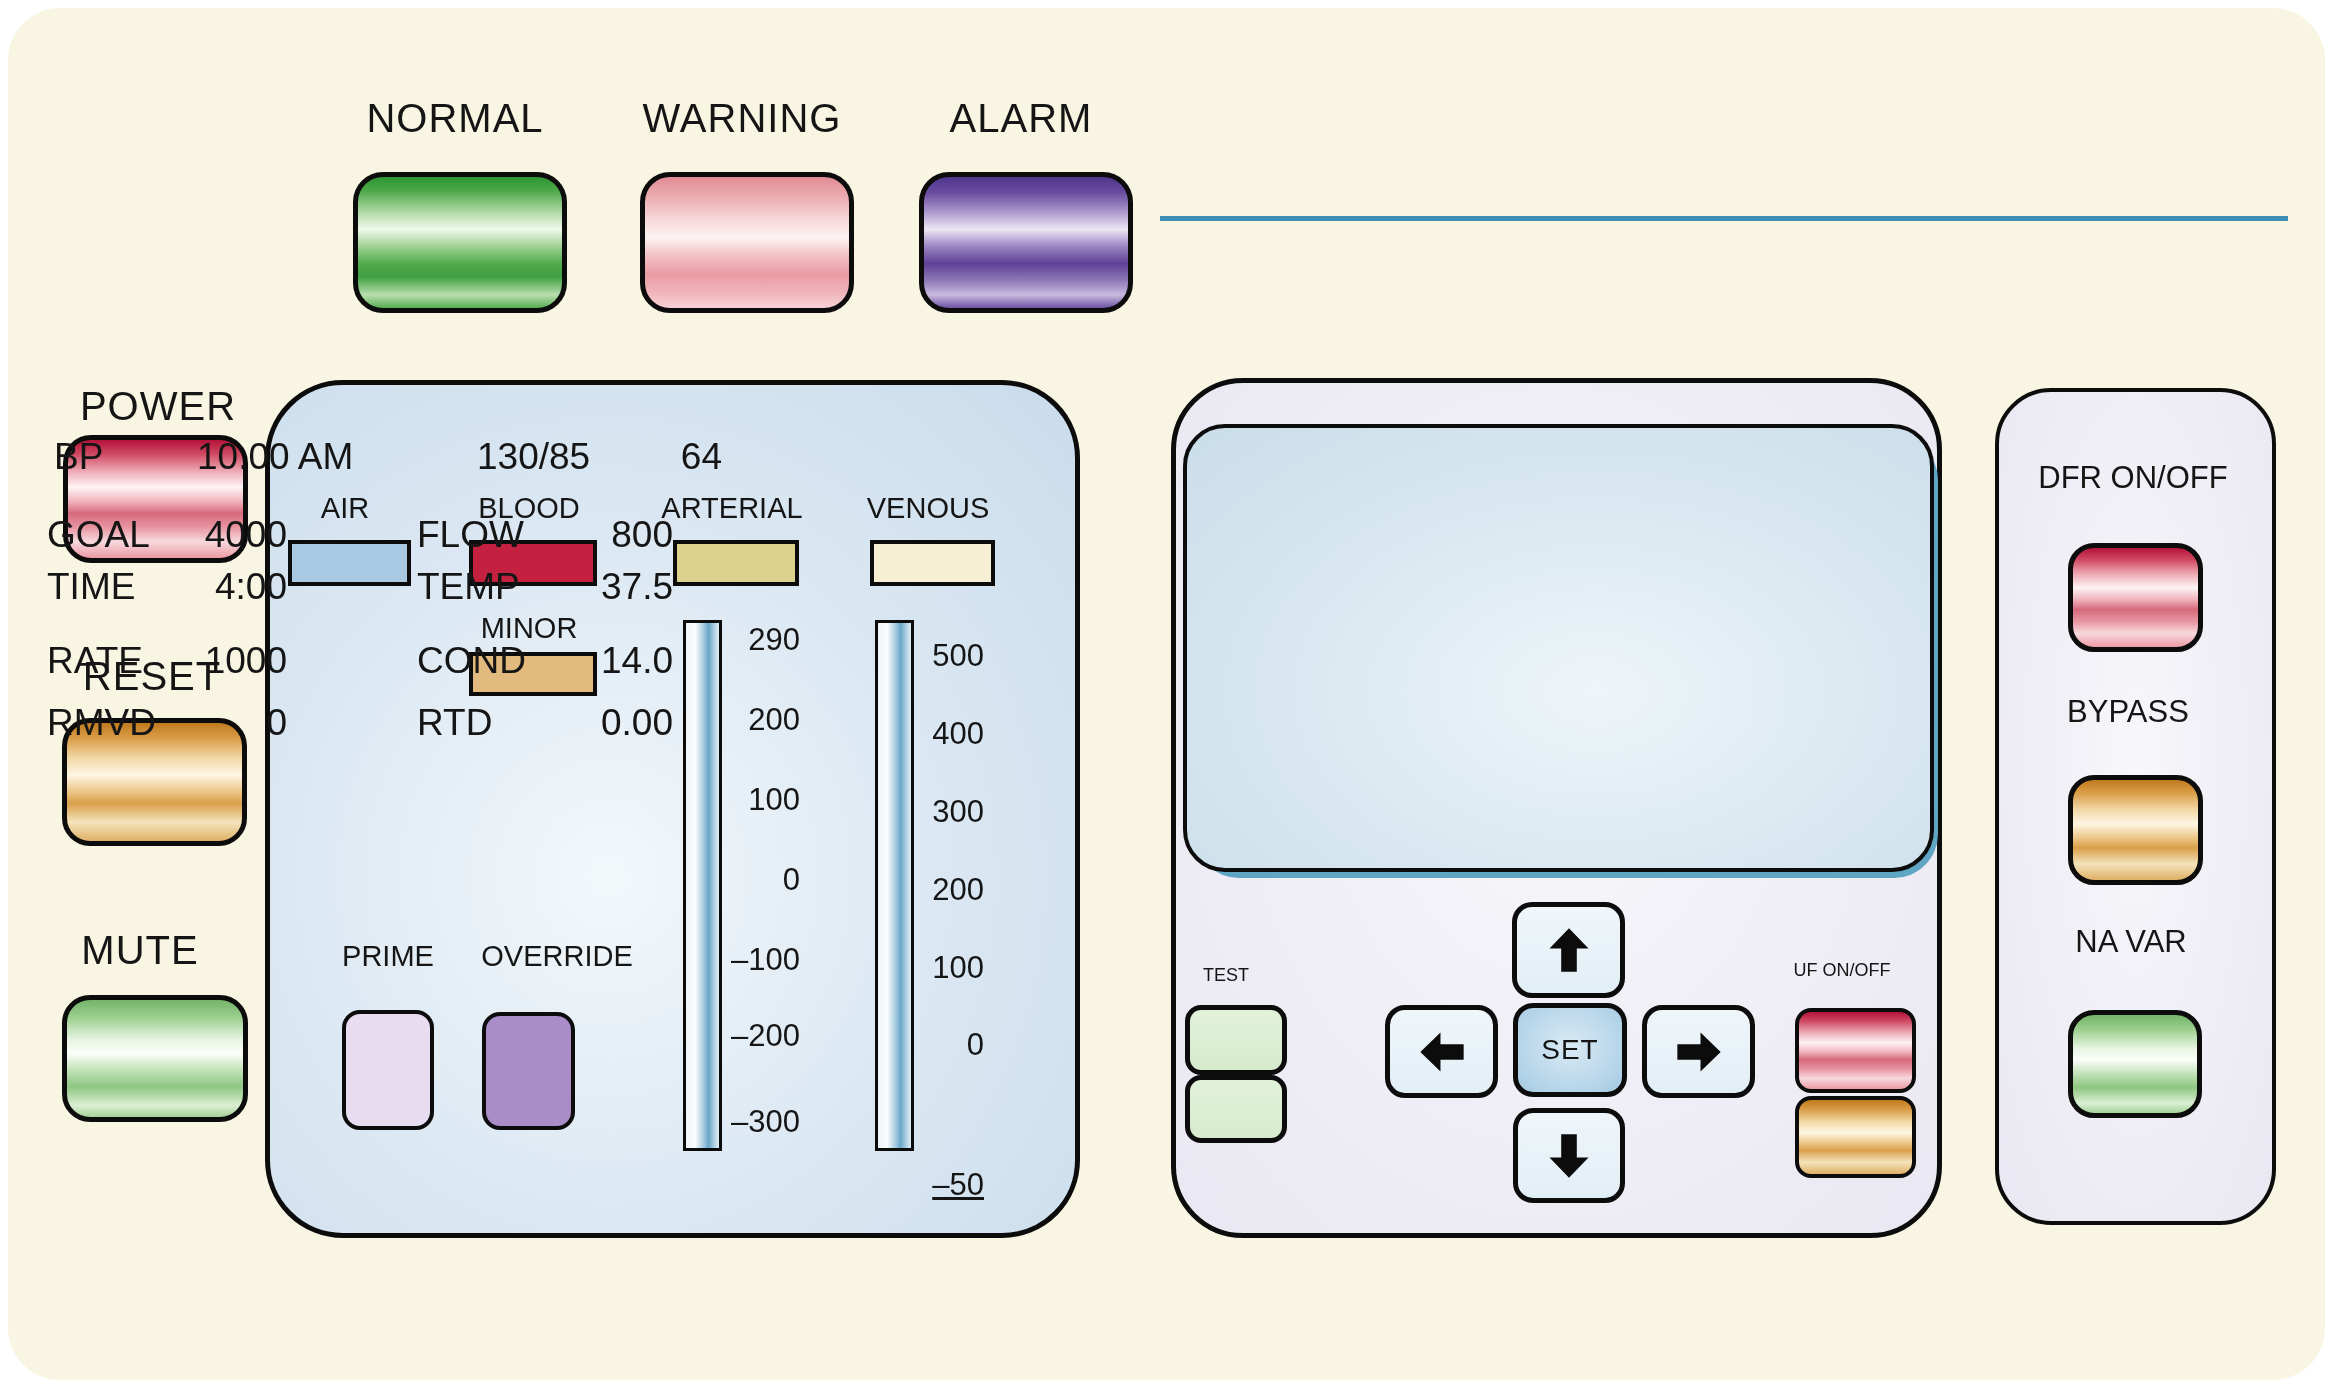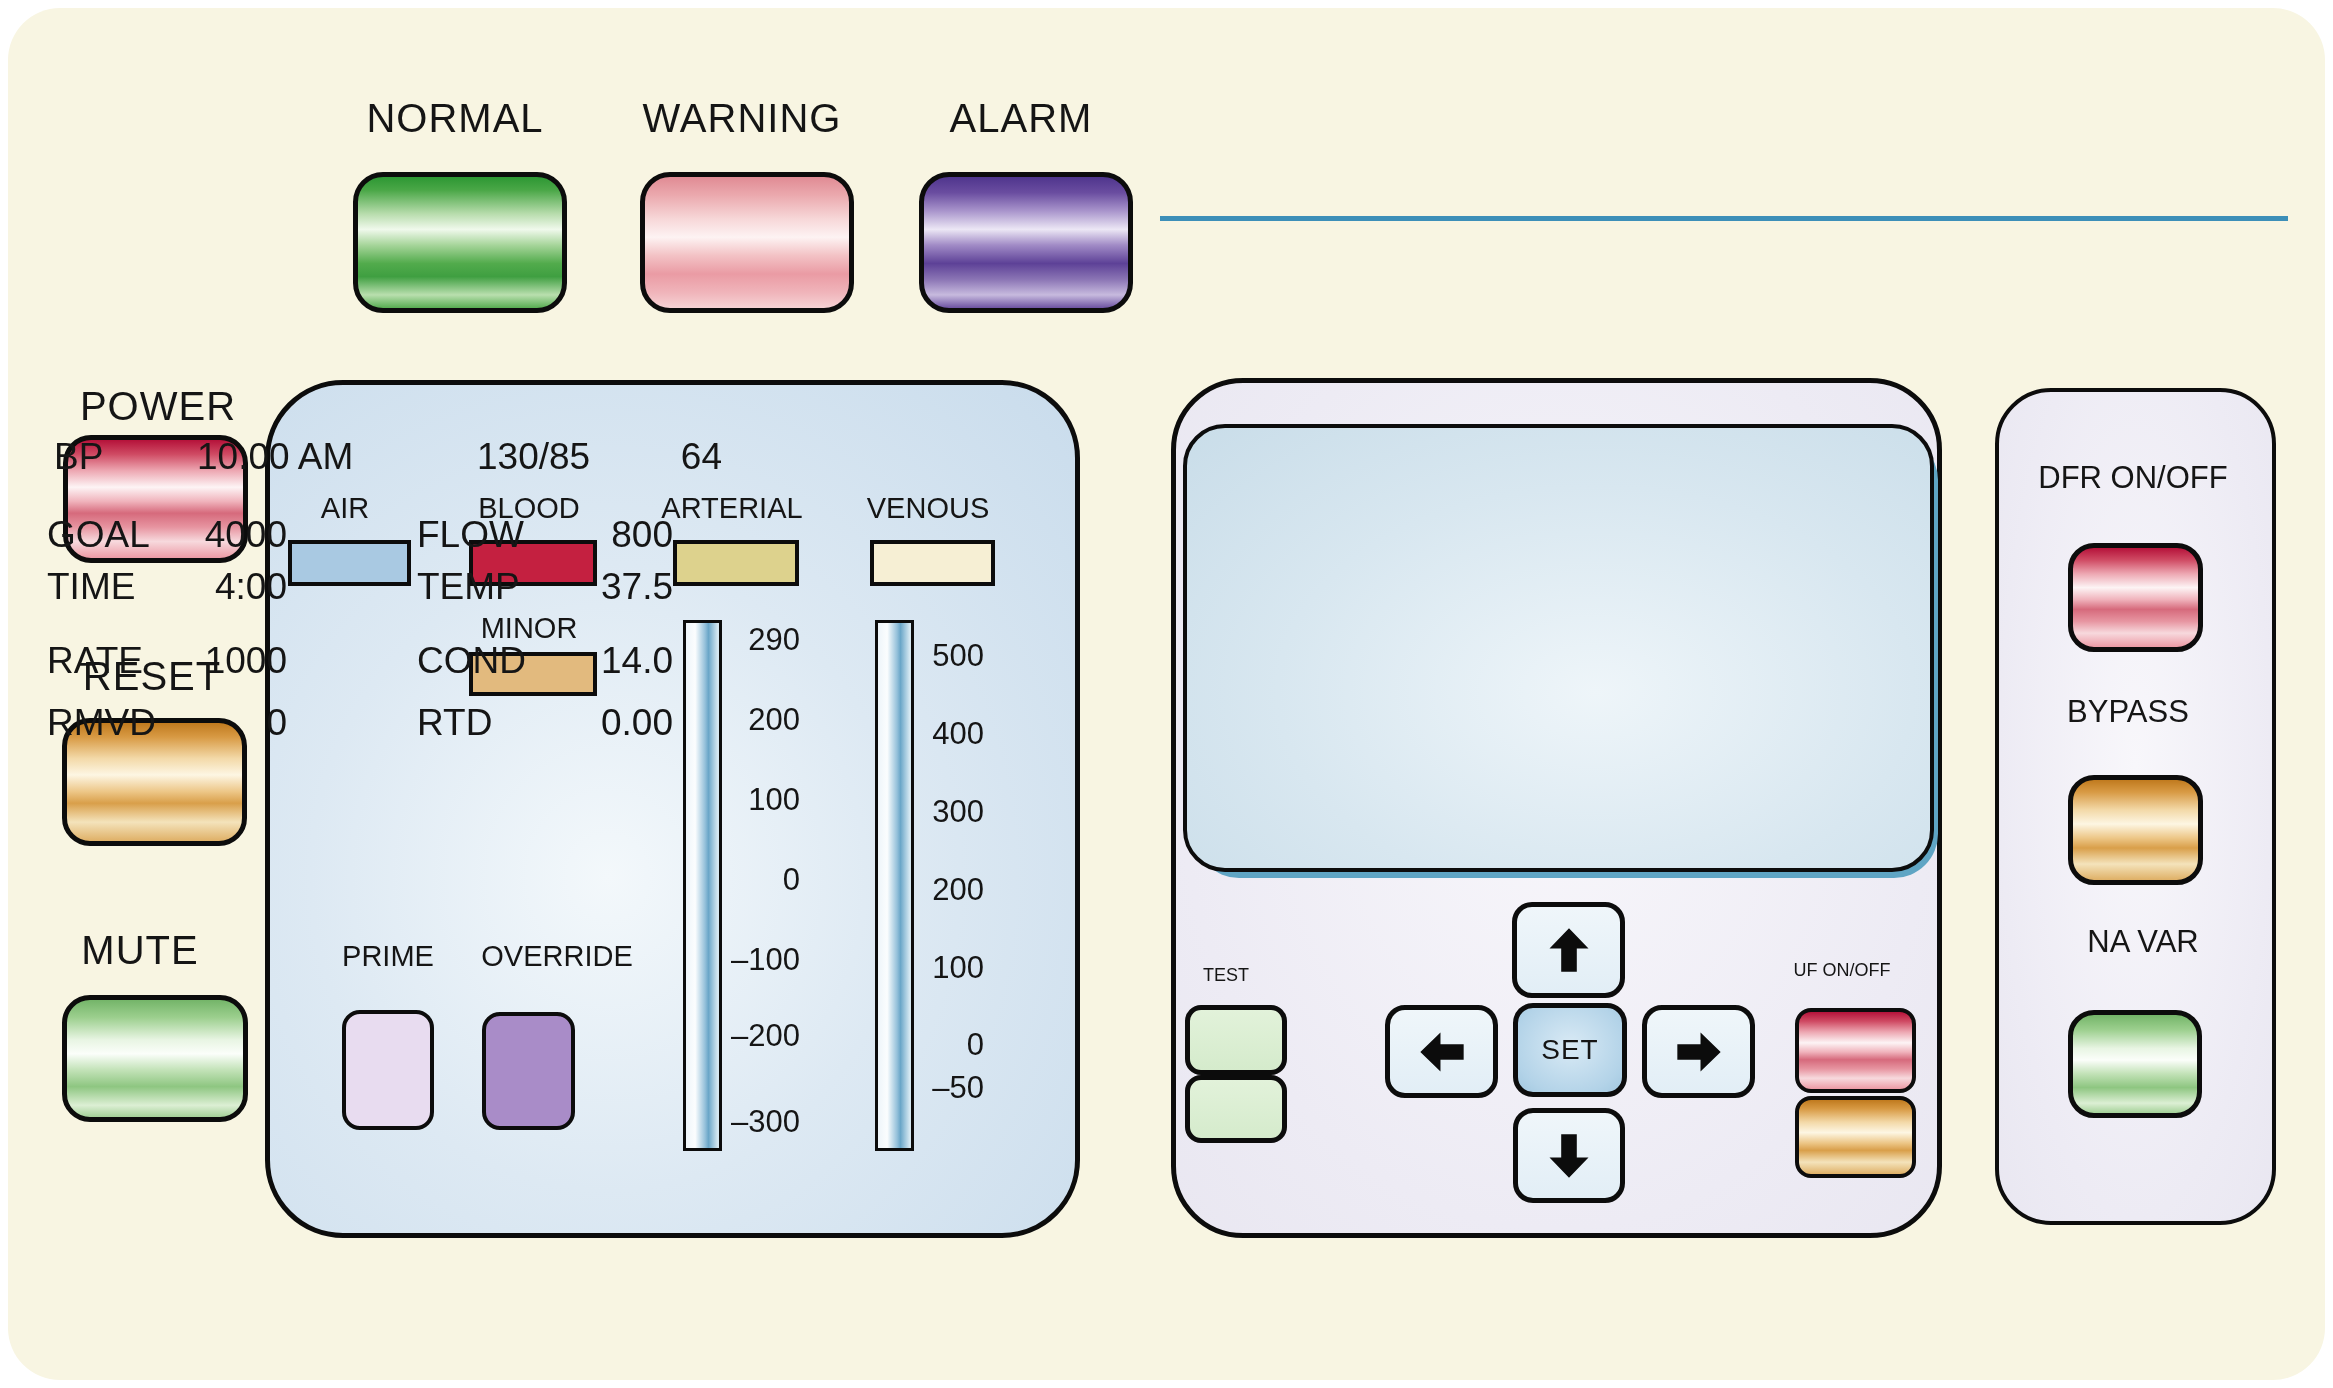--- a/index.html
+++ b/index.html
@@ -90,21 +90,21 @@
   <div class="tick" style="left:690px;top:942px;">–100</div>
   <div class="tick" style="left:690px;top:1018px;">–200</div>
   <div class="tick" style="left:690px;top:1104px;">–300</div>
 
   <div class="tick" style="left:874px;top:638px;">500</div>
   <div class="tick" style="left:874px;top:716px;">400</div>
   <div class="tick" style="left:874px;top:794px;">300</div>
   <div class="tick" style="left:874px;top:872px;">200</div>
   <div class="tick" style="left:874px;top:950px;">100</div>
   <div class="tick" style="left:874px;top:1027px;">0</div>
-  <div class="tick" style="left:874px;top:1070px;">–50</div>
+  <div class="tick" style="left:874px;top:1167px;text-decoration:underline;">–50</div>
 
   <div class="lbl fs29 center" style="left:388px;top:940px;">PRIME</div>
   <div class="lbl fs29 center" style="left:557px;top:940px;">OVERRIDE</div>
   <div class="flat" style="left:342px;top:1010px;width:84px;height:112px;background:#e8dcf0;"></div>
   <div class="flat" style="left:482px;top:1012px;width:85px;height:110px;background:#a98cc8;"></div>
 
   <div class="panel panel-grey" style="left:1171px;top:378px;width:761px;height:850px;"></div>
 
   <div class="display-shadow"></div>
   <div class="display"></div>
@@ -178,15 +178,15 @@
   <div class="small-btn grad-orange" style="left:1795px;top:1096px;width:113px;height:74px;border-width:4px;"></div>
 
   <div class="panel panel-grey" style="left:1995px;top:388px;width:273px;height:829px;border-radius:56px;border-width:4px;"></div>
 
   <div class="lbl fs31 center" style="left:2133px;top:460px;">DFR ON/OFF</div>
   <div class="btn grad-red" style="left:2068px;top:543px;width:125px;height:99px;border-radius:26px;"></div>
 
   <div class="lbl fs31 center" style="left:2128px;top:694px;">BYPASS</div>
   <div class="btn grad-orange" style="left:2068px;top:775px;width:125px;height:100px;border-radius:26px;"></div>
 
-  <div class="lbl fs31 center" style="left:2131px;top:924px;margin-left:12px;">NA VAR</div>
+  <div class="lbl fs31 center" style="left:2131px;top:924px;">NA VAR</div>
   <div class="btn grad-green-light" style="left:2068px;top:1010px;width:124px;height:98px;border-radius:26px;"></div>
 </div>
 
 </body></html>

